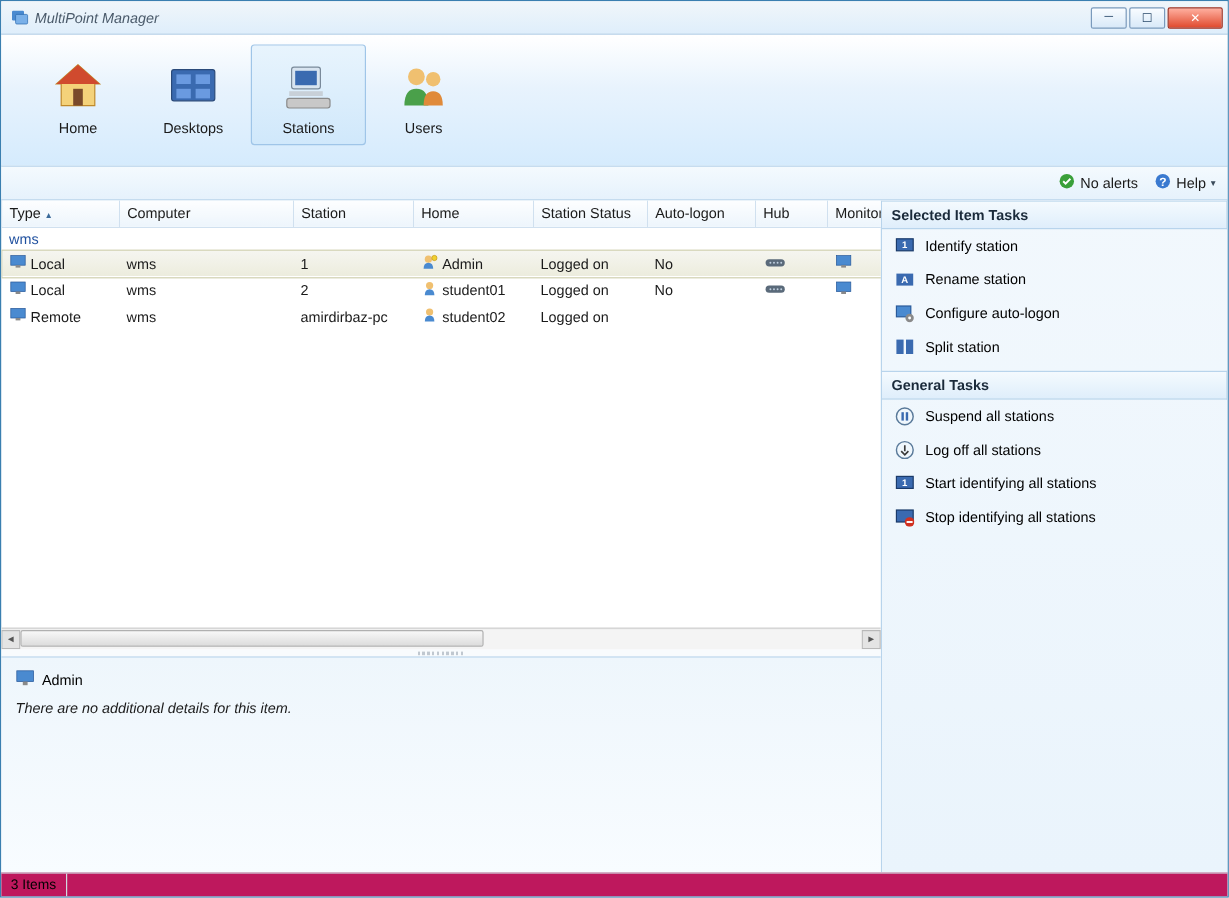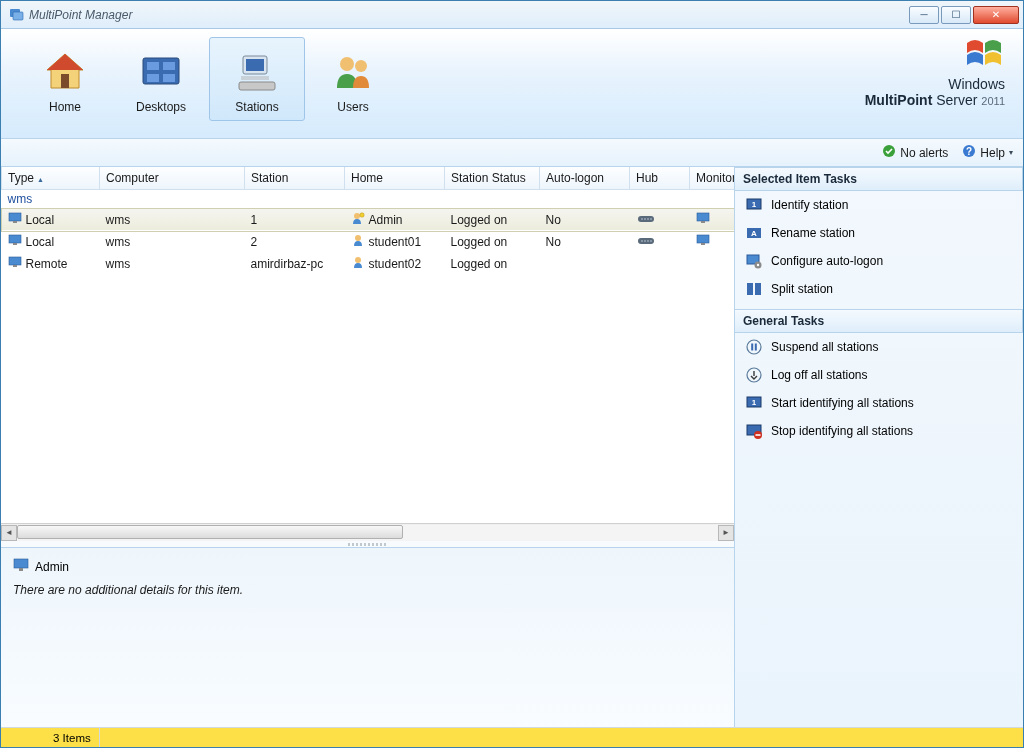--- a/index.html
+++ b/index.html
@@ -151,25 +151,24 @@
   color: #1a2a3a;
   font-size: 12px;
 }
 .rightpane .task { display:flex; align-items:center; gap:8px; padding: 6px 10px; cursor: pointer; }
 .rightpane .task .ticon { width: 18px; display:flex; justify-content:center; }
 
 
 .footer {
   height: 20px;
   border-top: 1px solid #d0d8e0;
-  background: #fde047;
+  background: #be185d;
   display: flex;
   align-items: center;
   font-size: 11.5px;
-  padding-left: 44px;
 }
 .footer .cell { padding: 0 8px; border-right: 1px solid #d0d8e0; height: 100%; display:flex; align-items:center; }
 
 </style>
 </head>
 <body>
 
 <div class="titlebar">
   <span class="app-icon">
     <svg width="16" height="16" viewBox="0 0 16 16">
@@ -221,34 +220,20 @@
   <div class="tab">
     <div class="icon-wrap">
       <svg width="48" height="48" viewBox="0 0 48 48">
           <circle cx="18" cy="16" r="7" fill="#f0c070"></circle>
           <path d="M8 40 Q8 26 18 26 Q28 26 28 40 Z" fill="#4aa04a"></path>
           <circle cx="32" cy="18" r="6" fill="#f0c070"></circle>
           <path d="M24 40 Q24 28 32 28 Q40 28 40 40 Z" fill="#e08a3a"></path>
         </svg>
     </div>
     <div class="label">Users</div>
-  </div>
-  <div class="brand">
-    <div class="brand-logo">
-      <svg width="40" height="36" viewBox="0 0 40 36">
-          <path d="M2 6 Q10 0 18 6 L18 16 Q10 10 2 16 Z" fill="#e04a2e"></path>
-          <path d="M20 6 Q28 0 36 6 L36 16 Q28 10 20 16 Z" fill="#4aa04a"></path>
-          <path d="M2 18 Q10 12 18 18 L18 28 Q10 22 2 28 Z" fill="#3a7ad0"></path>
-          <path d="M20 18 Q28 12 36 18 L36 28 Q28 22 20 28 Z" fill="#f0c030"></path>
-        </svg>
-    </div>
-    <div style="font-size:14px;color:#1a2a3a;">Windows</div>
-    <div style="font-size:14px;color:#1a2a3a;">
-      <span style="font-weight:bold">MultiPoint</span><span>&nbsp;</span><span>Server</span>&nbsp;<span style="font-size:11px;color:#5a6a7a">2011</span>
-    </div>
   </div>
 </div>
 
 <div class="statusline">
   <div class="sl-item">
     <span><svg width="14" height="14">
           <circle cx="7" cy="7" r="6" fill="#3aa03a"></circle>
           <path d="M4 7 L6 9 L10 5" stroke="#fff" stroke-width="1.6" fill="none"></path>
         </svg></span>
     <span>No alerts</span>

